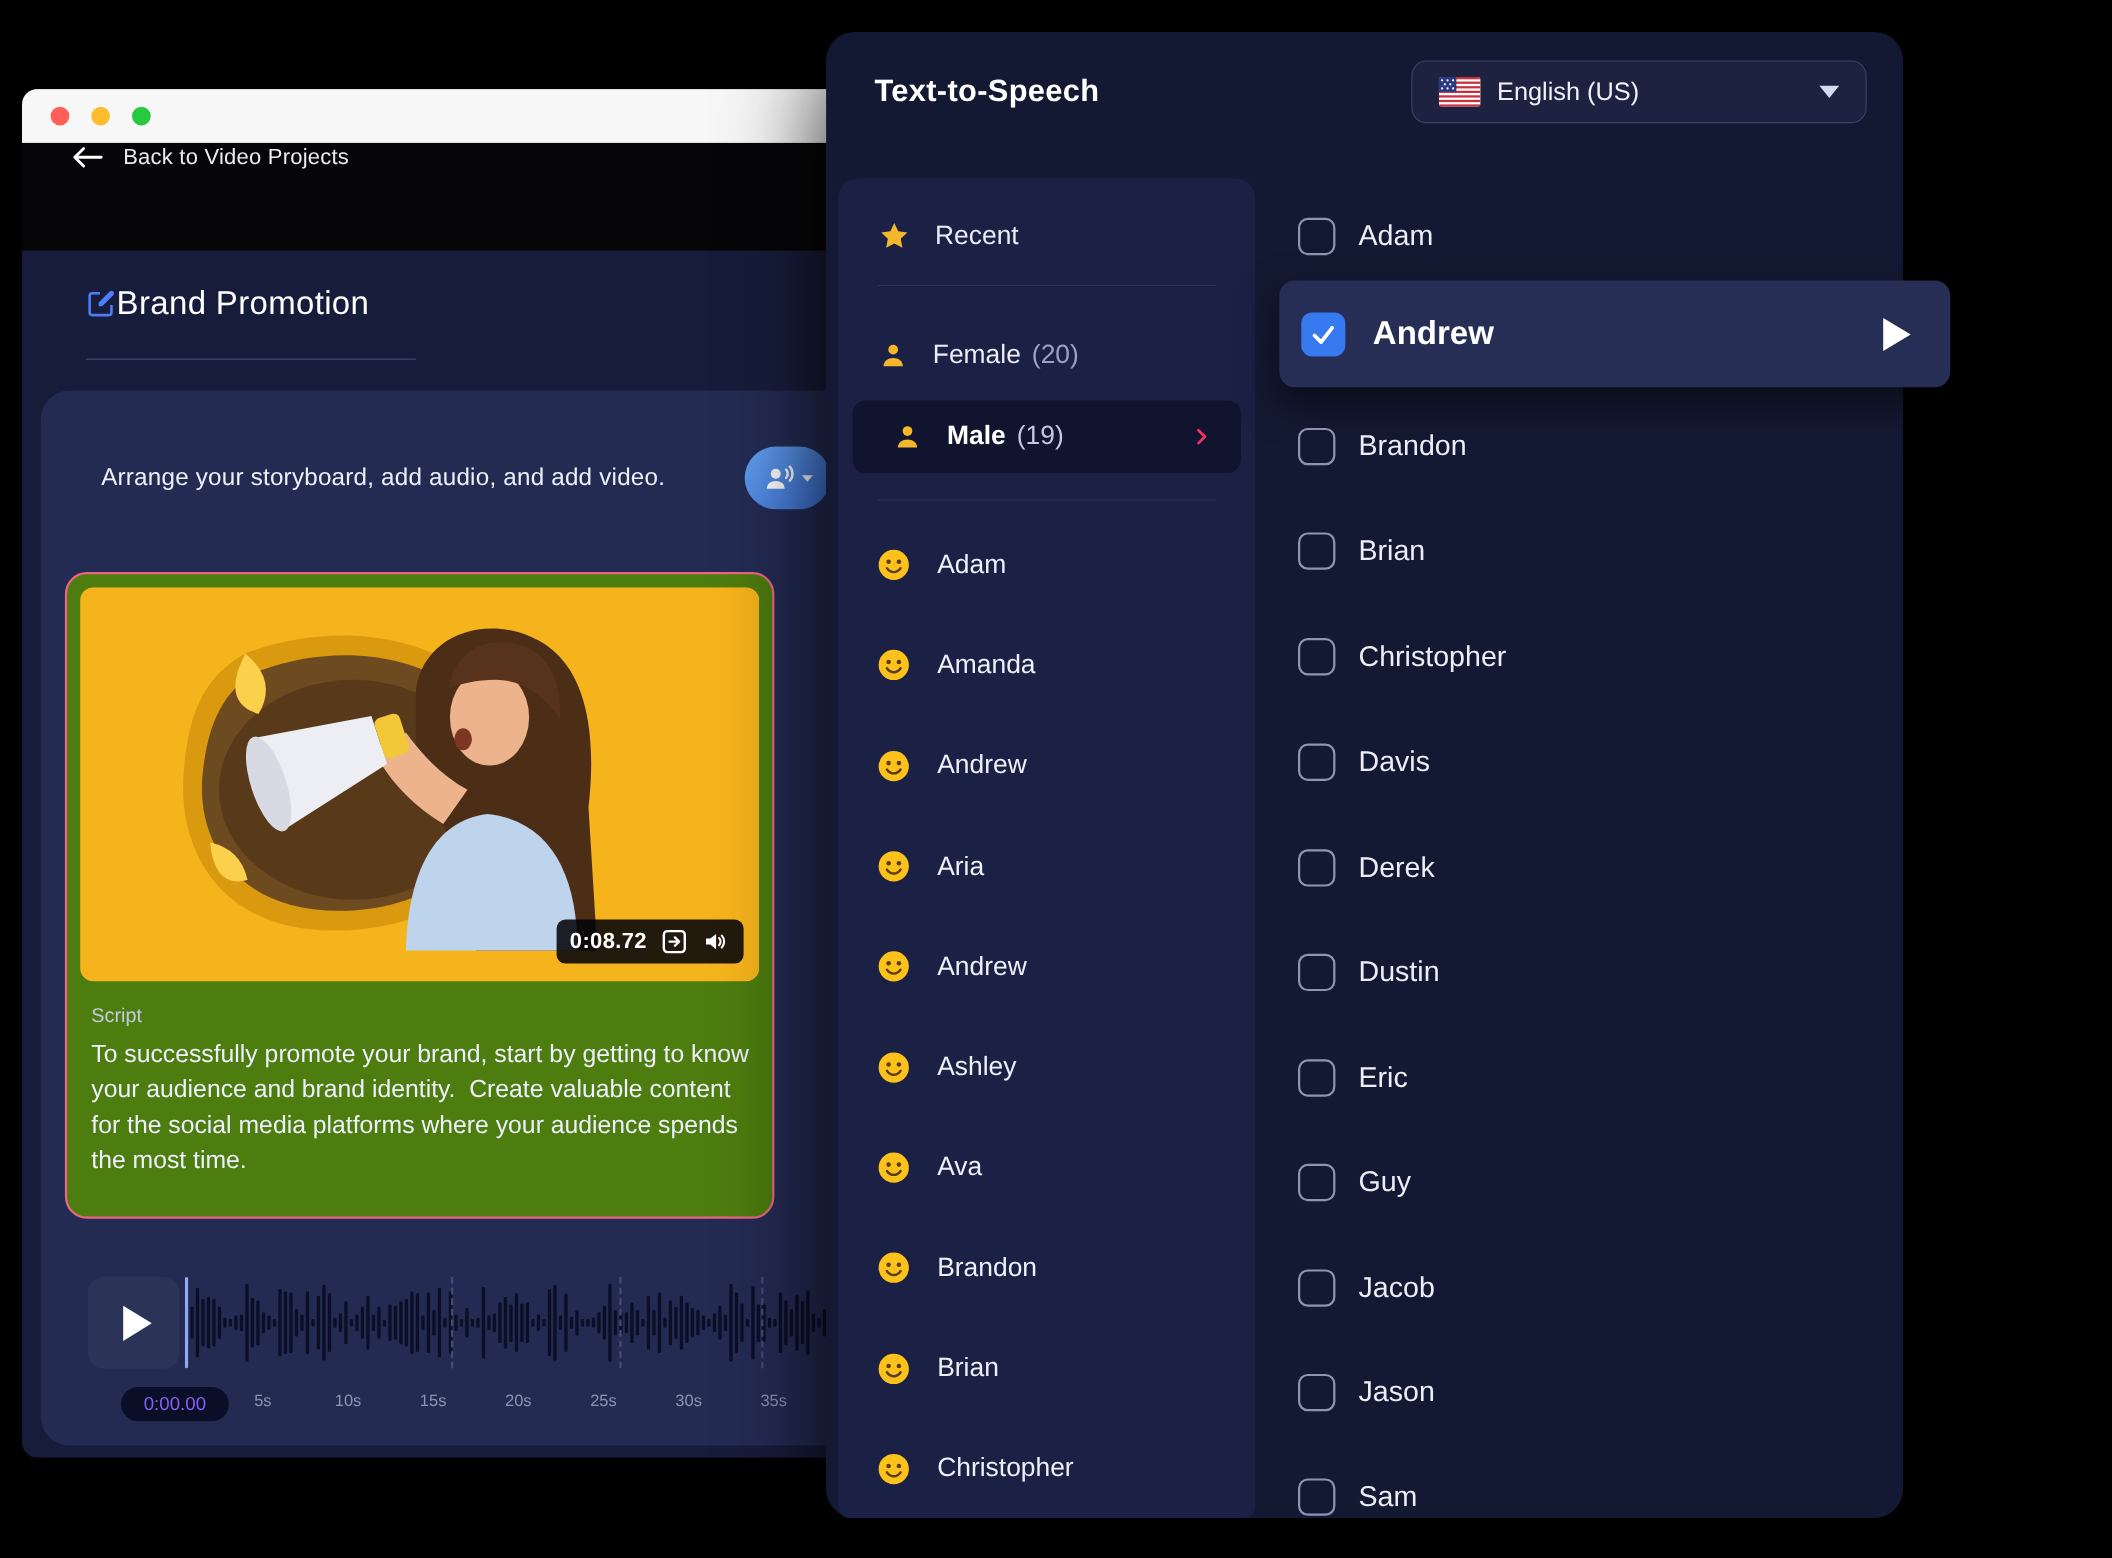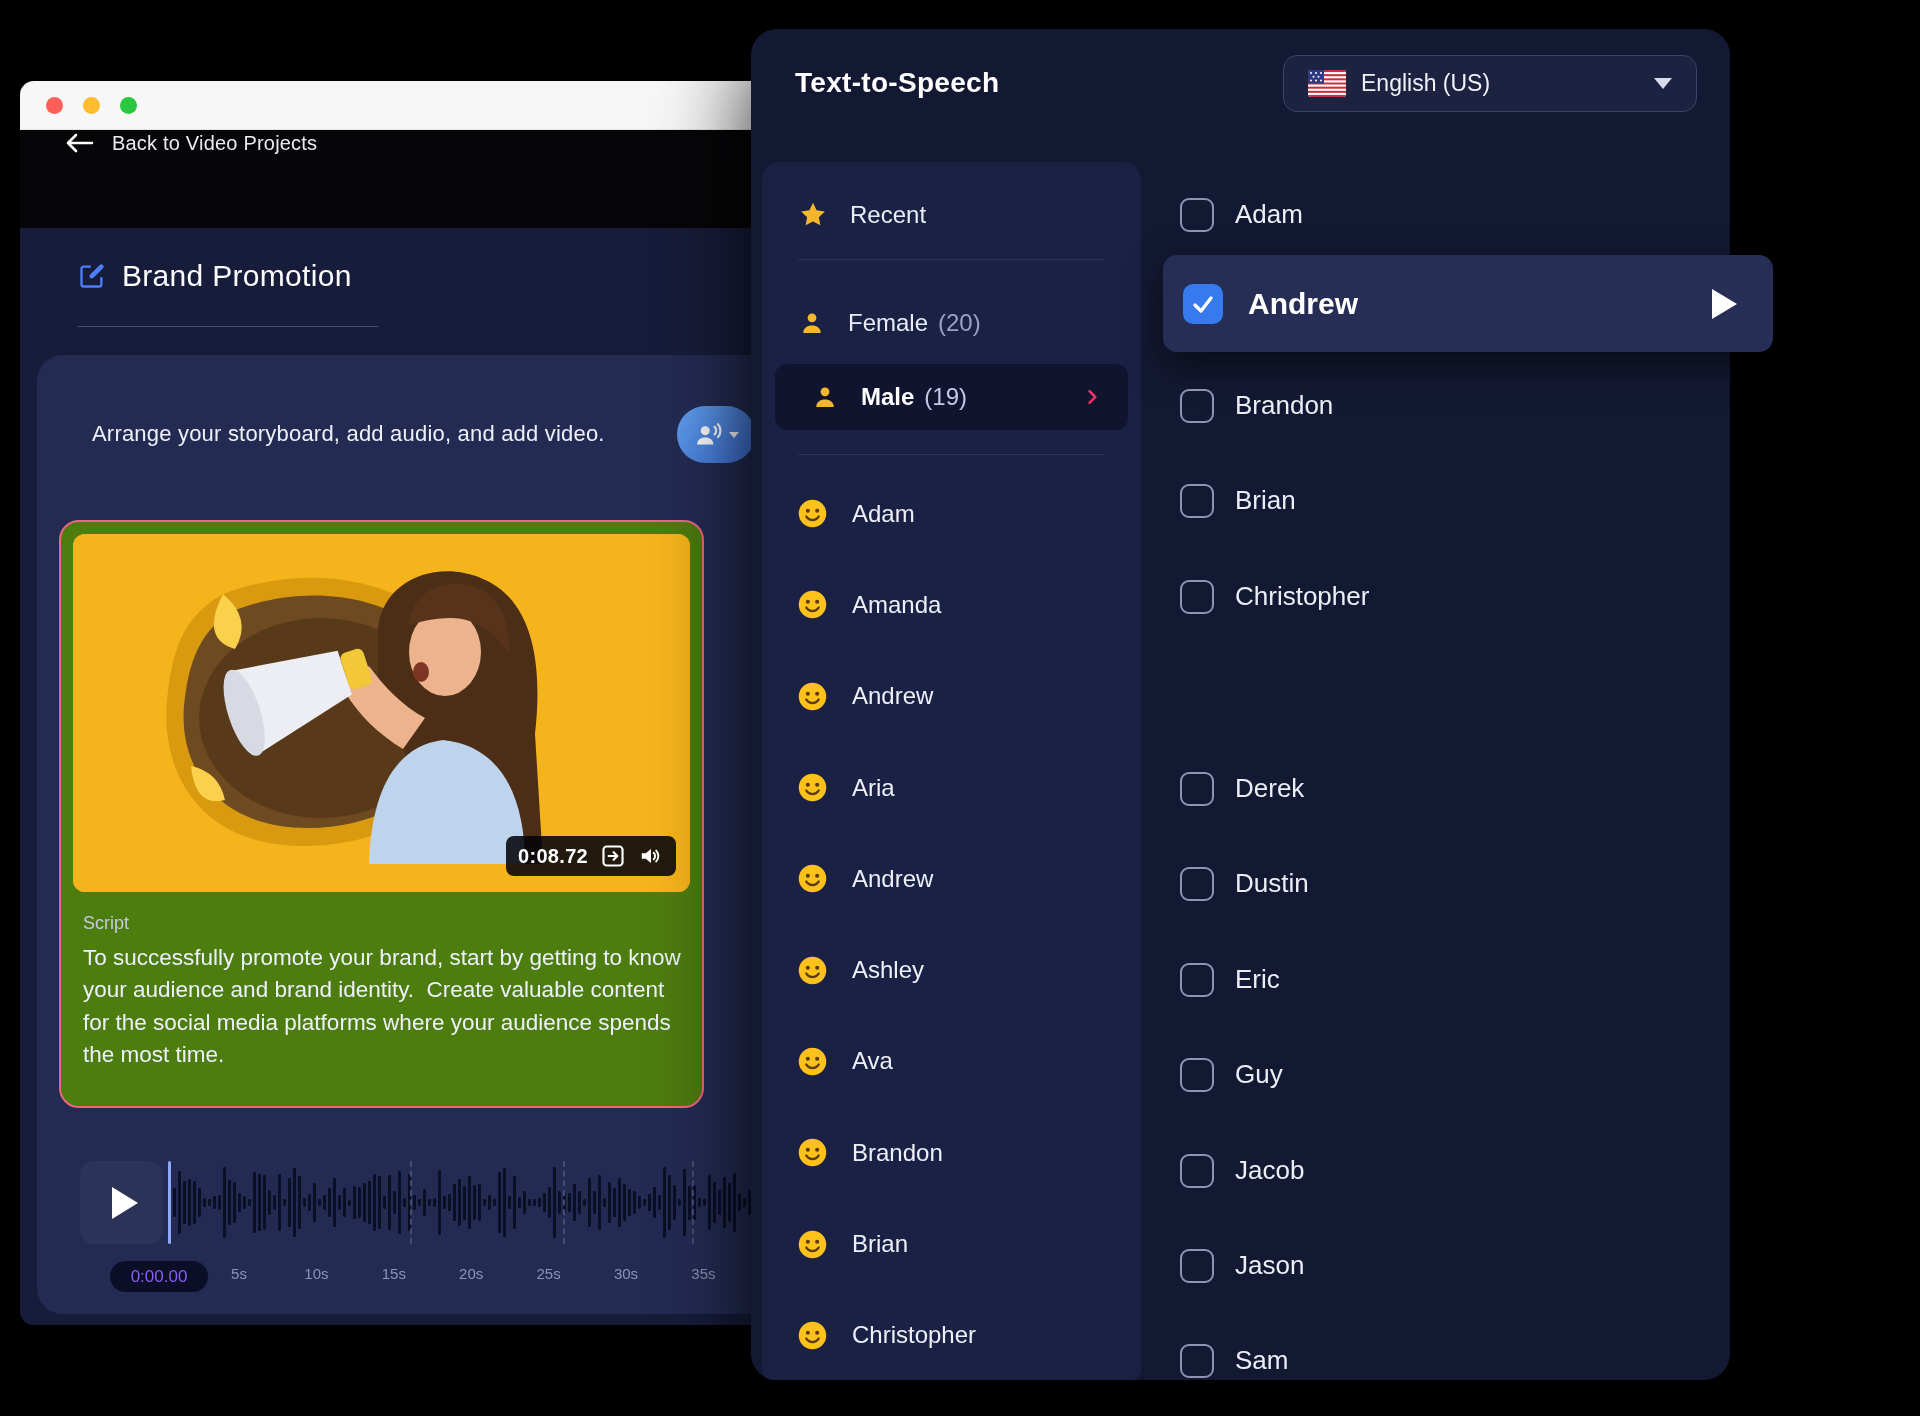--- a/index.html
+++ b/index.html
@@ -13,21 +13,21 @@
     box-shadow:0 24px 60px rgba(0,0,0,.55);}
   .titlebar{height:49px;background:#f7f7f8;position:relative;border-bottom:1px solid #e3e3e6;}
   .tl-light{position:absolute;top:16px;width:17px;height:17px;border-radius:50%;}
   .tl-red{left:26px;background:#ff5f57;}
   .tl-yellow{left:63px;background:#febc2e;}
   .tl-green{left:100px;background:#28c840;}
   .app-header{height:98px;background:#060608;display:flex;align-items:flex-start;padding-left:42px;}
   .back-btn{display:flex;align-items:center;gap:16px;background:none;border:none;color:#ececf0;
     font-family:inherit;font-size:20px;letter-spacing:.2px;padding:0;}
   .editor-content{position:relative;height:1097px;background:#171c3a;}
-  .title-row{position:absolute;left:58px;top:31px;display:flex;align-items:center;gap:16px;}
+  .title-row{position:absolute;left:58px;top:31px;display:flex;align-items:center;}
   .title-row h1{margin:0;font-size:30px;font-weight:500;color:#fdfdff;letter-spacing:.3px;}
   .title-underline{position:absolute;left:58px;top:98px;width:300px;height:1px;background:#474e78;}
 
   .storyboard-card{position:absolute;left:17px;top:127px;width:886px;height:959px;
     border-radius:26px;background:#242b53;}
   .sb-hint{position:absolute;left:55px;top:66px;margin:0;font-size:22px;color:#eef0f8;letter-spacing:.2px;}
   .voice-pill{position:absolute;left:640px;top:51px;width:78px;height:57px;border-radius:29px;
     border:none;background:linear-gradient(135deg,#63a1ef,#3c6fd6);
     display:flex;align-items:center;justify-content:center;gap:5px;}
   .caret-down{width:0;height:0;border-left:5px solid transparent;border-right:5px solid transparent;
@@ -574,20 +574,27 @@
     <span class="voice-name">Brian</span>
 
   </div>
         <div class="voice-row" style="top: 520px;">
     <span class="checkbox">
       
     </span>
     <span class="voice-name">Christopher</span>
 
   </div>
+        <div class="voice-row" style="top: 616px;">
+    <span class="checkbox">
+      
+    </span>
+    <span class="voice-name">Davis</span>
+
+  </div>
         <div class="voice-row" style="top: 712px;">
     <span class="checkbox">
       
     </span>
     <span class="voice-name">Derek</span>
 
   </div>
         <div class="voice-row" style="top: 807px;">
     <span class="checkbox">
       

